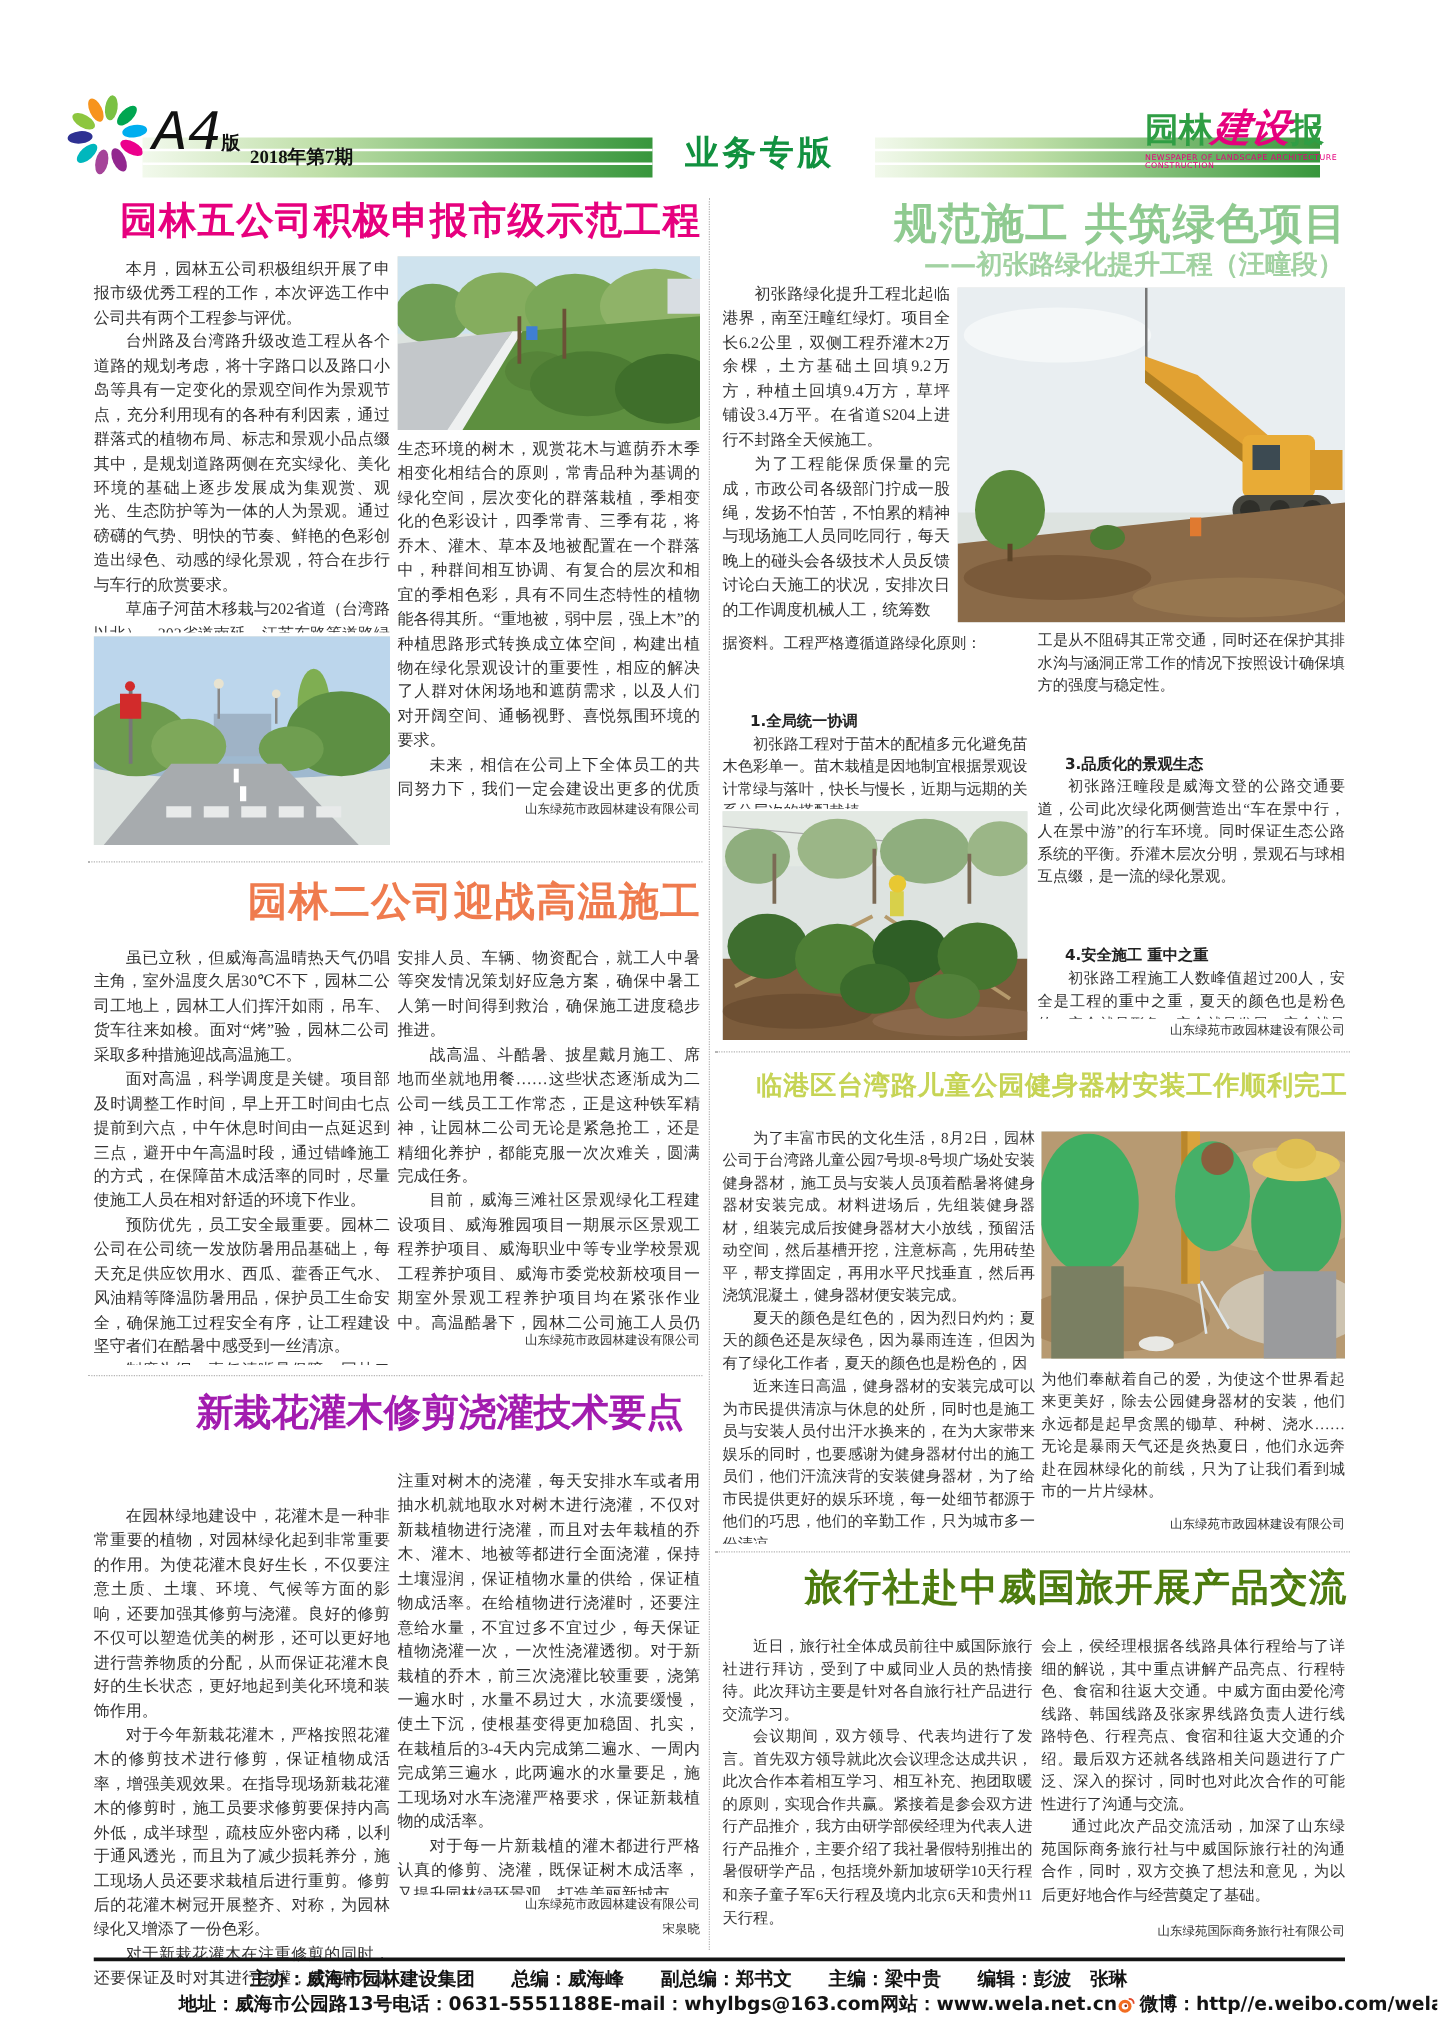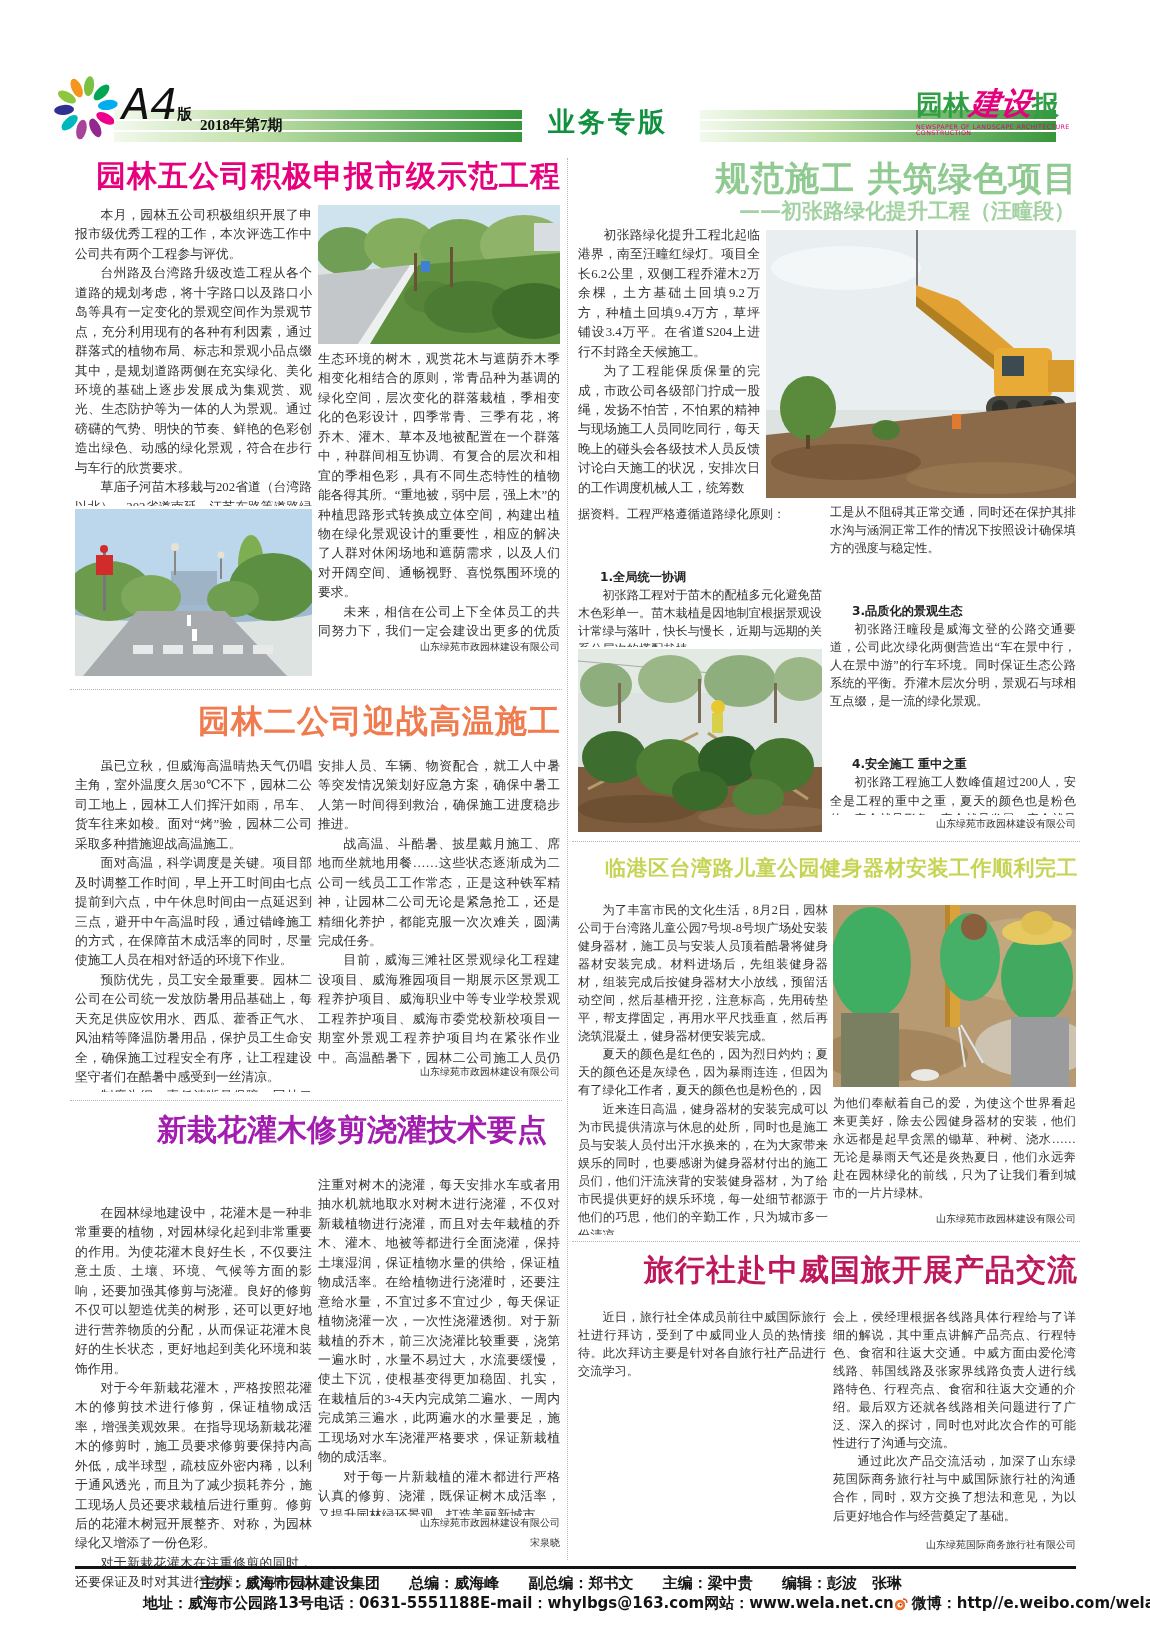--- a/index.html
+++ b/index.html
@@ -284,23 +284,24 @@
       </div>
     <div class="tx" style="left:318px;top:1176px;width:242px;height:340px;">
         <p class="ni">注重对树木的浇灌，每天安排水车或者用抽水机就地取水对树木进行浇灌，不仅对新栽植物进行浇灌，而且对去年栽植的乔木、灌木、地被等都进行全面浇灌，保持土壤湿润，保证植物水量的供给，保证植物成活率。在给植物进行浇灌时，还要注意给水量，不宜过多不宜过少，每天保证植物浇灌一次，一次性浇灌透彻。对于新栽植的乔木，前三次浇灌比较重要，浇第一遍水时，水量不易过大，水流要缓慢，使土下沉，使根基变得更加稳固、扎实，在栽植后的3-4天内完成第二遍水、一周内完成第三遍水，此两遍水的水量要足，施工现场对水车浇灌严格要求，保证新栽植物的成活率。</p>
         <p>对于每一片新栽植的灌木都进行严格认真的修剪、浇灌，既保证树木成活率，又提升园林绿环景观，打造美丽新城市。</p>
       </div>
     <div class="sig" style="left:318px;top:1516px;width:242px;">山东绿苑市政园林建设有限公司</div>
     <div class="sig" style="left:318px;top:1536px;width:242px;">宋泉晓</div>
   </section>
 
   <section>
-    <h2 class="atitle" style="left: 575px; top: 1250px; width: 503px; font-size: 30px; letter-spacing: 1px; color: #be185d;">旅行社赴中威国旅开展产品交流</h2>
+    <h2 class="atitle" style="left: 575px; top: 1250px; width: 503px; font-size: 30px; letter-spacing: 1px; color: #4d7c0f;">旅行社赴中威国旅开展产品交流</h2>
     <div class="tx den" style="left:578px;top:1308px;width:248px;height:252px;">
         <p>近日，旅行社全体成员前往中威国际旅行社进行拜访，受到了中威同业人员的热情接待。此次拜访主要是针对各自旅行社产品进行交流学习。</p>
+        <p>会议期间，双方领导、代表均进行了发言。首先双方领导就此次会议理念达成共识，此次合作本着相互学习、相互补充、抱团取暖的原则，实现合作共赢。紧接着是参会双方进行产品推介，我方由研学部侯经理为代表人进行产品推介，主要介绍了我社暑假特别推出的暑假研学产品，包括境外新加坡研学10天行程和亲子童子军6天行程及境内北京6天和贵州11天行程。</p>
       </div>
     <div class="tx den" style="left:833px;top:1308px;width:243px;height:230px;">
         <p class="ni">会上，侯经理根据各线路具体行程给与了详细的解说，其中重点讲解产品亮点、行程特色、食宿和往返大交通。中威方面由爱伦湾线路、韩国线路及张家界线路负责人进行线路特色、行程亮点、食宿和往返大交通的介绍。最后双方还就各线路相关问题进行了广泛、深入的探讨，同时也对此次合作的可能性进行了沟通与交流。</p>
         <p>通过此次产品交流活动，加深了山东绿苑国际商务旅行社与中威国际旅行社的沟通合作，同时，双方交换了想法和意见，为以后更好地合作与经营奠定了基础。</p>
       </div>
     <div class="sig" style="left:833px;top:1538px;width:243px;">山东绿苑国际商务旅行社有限公司</div>
   </section>
 
   <footer>
     <div class="f-rule"></div>

